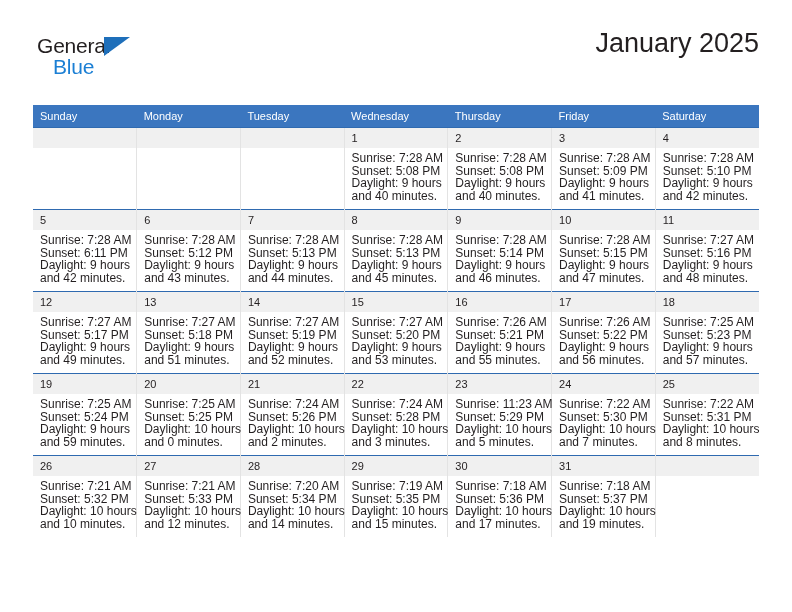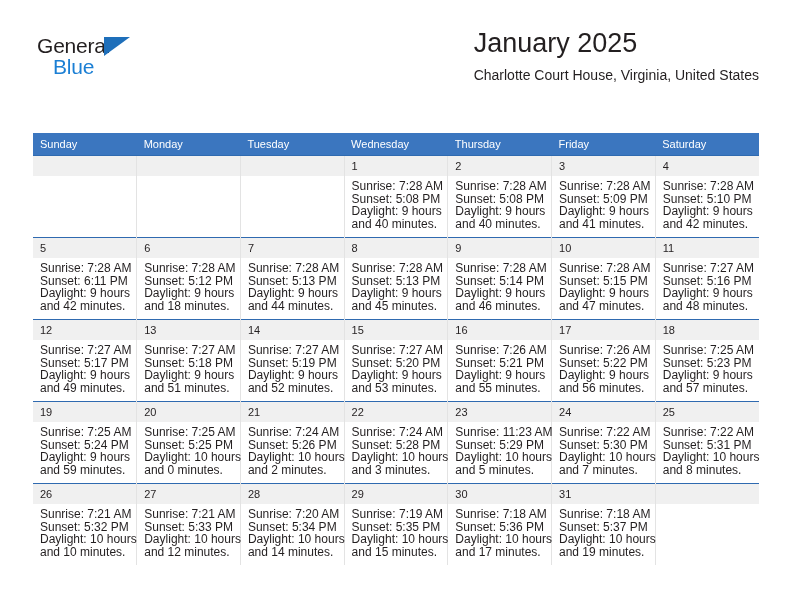--- a/index.html
+++ b/index.html
@@ -85,21 +85,20 @@
   }
 
   
   .calendar {
     position: absolute;
     left: 33px;
     top: 105px;
     width: 726px;
     border-collapse: collapse;
     table-layout: fixed;
-    margin-top: 28px;
   }
   .calendar col { width: 103.71px; }
 
   .dow-row th {
     background: #3b76bf;
     color: #ffffff;
     font-size: 11px;
     font-weight: normal;
     text-align: left;
     padding: 5px 0 5px 7px;
@@ -144,21 +143,20 @@
   <div class="header">
 
     <div class="logo">
       <span class="logo-general">General</span>
       <span class="logo-tri"></span>
       <span class="logo-blue">Blue</span>
     </div>
 
     <div class="title-block">
       <div class="cal-title">January 2025</div>
-      <div class="cal-subtitle">Charlotte Court House, Virginia, United States</div>
     </div>
 
   </div>
 
   <table class="calendar">
     <colgroup>
       <col>
         <col>
         <col>
         <col>
@@ -252,21 +250,21 @@
               <div>Daylight: 9 hours</div>
               <div>and 42 minutes.</div>
             </div>
           </td>
           <td>
             <div class="daynum">6</div>
             <div class="details">
               <div>Sunrise: 7:28 AM</div>
               <div>Sunset: 5:12 PM</div>
               <div>Daylight: 9 hours</div>
-              <div>and 18 minutes.</div>
+              <div>and 43 minutes.</div>
             </div>
           </td>
           <td>
             <div class="daynum">7</div>
             <div class="details">
               <div>Sunrise: 7:28 AM</div>
               <div>Sunset: 5:13 PM</div>
               <div>Daylight: 9 hours</div>
               <div>and 44 minutes.</div>
             </div>

